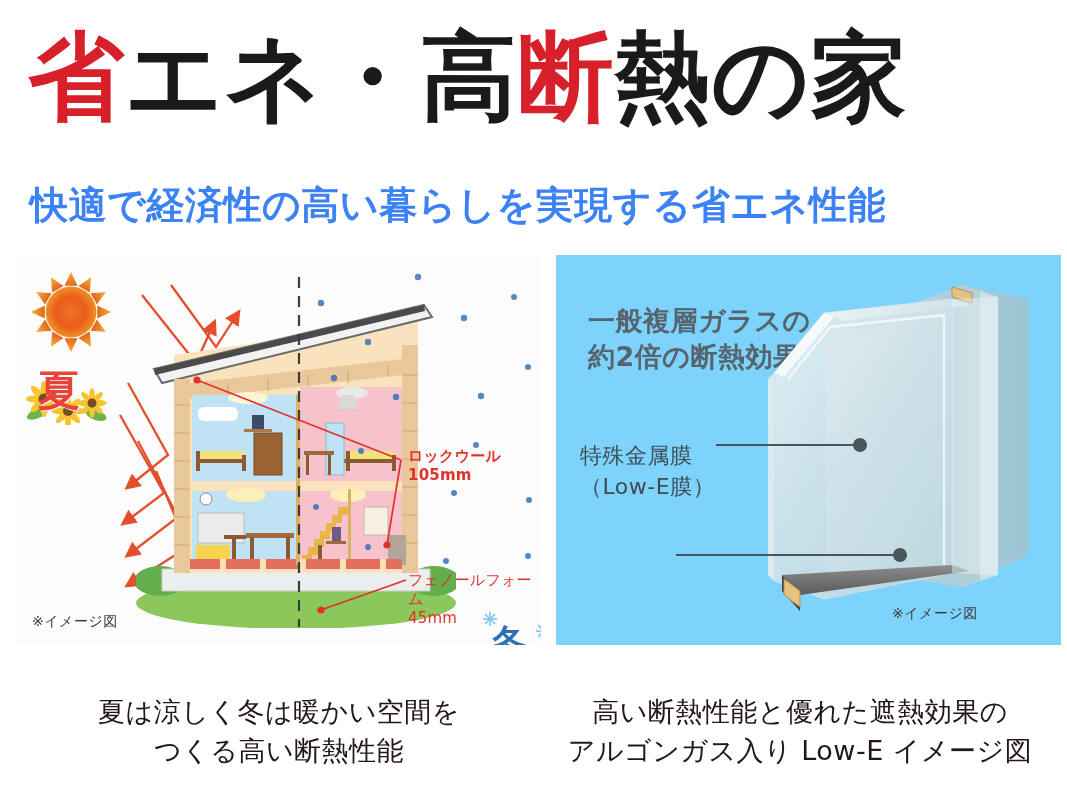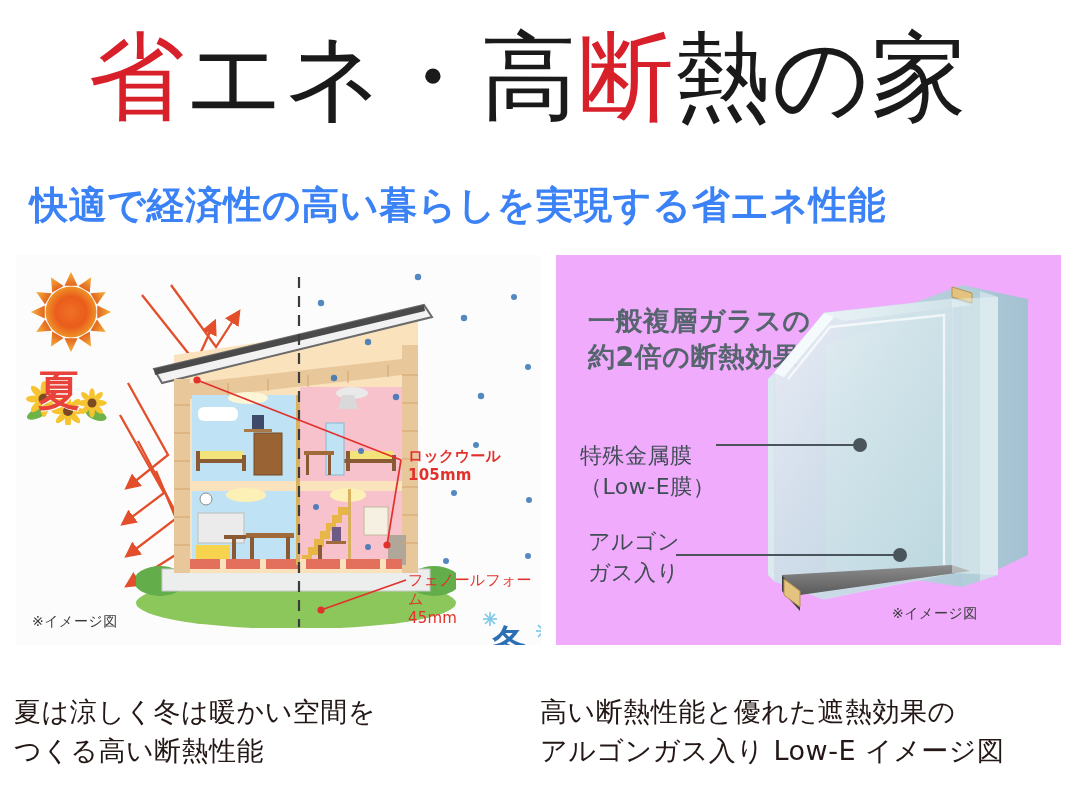--- a/index.html
+++ b/index.html
@@ -5,38 +5,38 @@
   html,body{margin:0;padding:0;background:#fff;}
   body{
     width:1067px;height:800px;position:relative;overflow:hidden;
     font-family:"Liberation Sans","DejaVu Sans",sans-serif;
     color:#231815;
   }
   
   #main-title{
     position:absolute;left:28px;top:28px;width:1000px;
     font-family:"Liberation Serif","DejaVu Serif",serif;
-    font-size:96px;line-height:1.05;font-weight:400;letter-spacing:1px;
-    white-space:nowrap;color:#1a1a1a;text-align:center;
+    font-size:96px;line-height:1.05;font-weight:700;letter-spacing:1px;
+    white-space:nowrap;color:#1a1a1a;
   }
   #main-title .red{color:#d8202a;}
   #subtitle{
     position:absolute;left:30px;top:180px;width:1000px;
     font-family:"Liberation Serif","DejaVu Serif",serif;
     font-size:38px;font-weight:700;letter-spacing:0.5px;white-space:nowrap;
     color:#3b82f6;
   }
   
   #left-panel{
     position:absolute;left:16px;top:255px;width:525px;height:390px;
     background:#fcfcfc;overflow:hidden;
   }
   #right-panel{
     position:absolute;left:556px;top:255px;width:505px;height:390px;
-    background:#f0abfc;overflow:hidden;
+    background:#7dd3fc;overflow:hidden;
   }
   .img-note{
     position:absolute;font-size:14px;color:#3a3a3a;letter-spacing:0.5px;
     font-family:"DejaVu Sans",sans-serif;
   }
   
   #sun{position:absolute;left:14px;top:16px;width:82px;height:82px;}
   #summer-word{
     position:absolute;left:22px;top:108px;font-size:42px;font-weight:700;
     color:#e8433a;font-family:"DejaVu Sans",sans-serif;letter-spacing:0;
@@ -58,21 +58,21 @@
   }
   .glass-label{
     position:absolute;font-size:22px;line-height:1.4;color:#3f4c53;
     font-family:"DejaVu Sans",sans-serif;white-space:pre-line;letter-spacing:0.5px;
   }
   #glass-label-1{left:24px;top:170px;margin-top:16px;}
   #glass-label-2{left:32px;top:272px;}
   
   .caption{
     position:absolute;top:692px;font-size:27px;line-height:1.45;
-    text-align:left;color:#231815;white-space:pre-line;letter-spacing:0.5px;
+    text-align:center;color:#231815;white-space:pre-line;letter-spacing:0.5px;
     font-family:"DejaVu Sans",sans-serif;
   }
   #caption-left{left:14px;width:530px;}
   #caption-right{left:540px;width:520px;}
 </style>
 </head>
 <body>
 
 <div id="main-title">
   <span class="red">省</span><span>エネ・高</span><span class="red">断</span><span>熱の家</span>
@@ -396,22 +396,20 @@
   <div class="img-note" style="left:16px;top:358px;">※イメージ図</div>
 </div>
 
 <div id="right-panel">
 
   <div id="glass-head">一般複層ガラスの
 約2倍の断熱効果</div>
 
   <div class="glass-label" id="glass-label-1">特殊金属膜
 （Low-E膜）</div>
-  <div class="glass-label" id="glass-label-2">アルゴン
-ガス入り</div>
 
   <svg style="position:absolute;left:210px;top:14px;width:290px;height:360px;" viewBox="0 0 290 360">
     <defs>
       <linearGradient id="paneFront" x1="0" y1="0" x2="1" y2="1">
         <stop offset="0%" stop-color="#e9f2f5"></stop>
         <stop offset="45%" stop-color="#cfe2e9"></stop>
         <stop offset="100%" stop-color="#b9d5de"></stop>
       </linearGradient>
       <linearGradient id="paneBack" x1="0" y1="0" x2="1" y2="0">
         <stop offset="0%" stop-color="#c6dde6"></stop>

